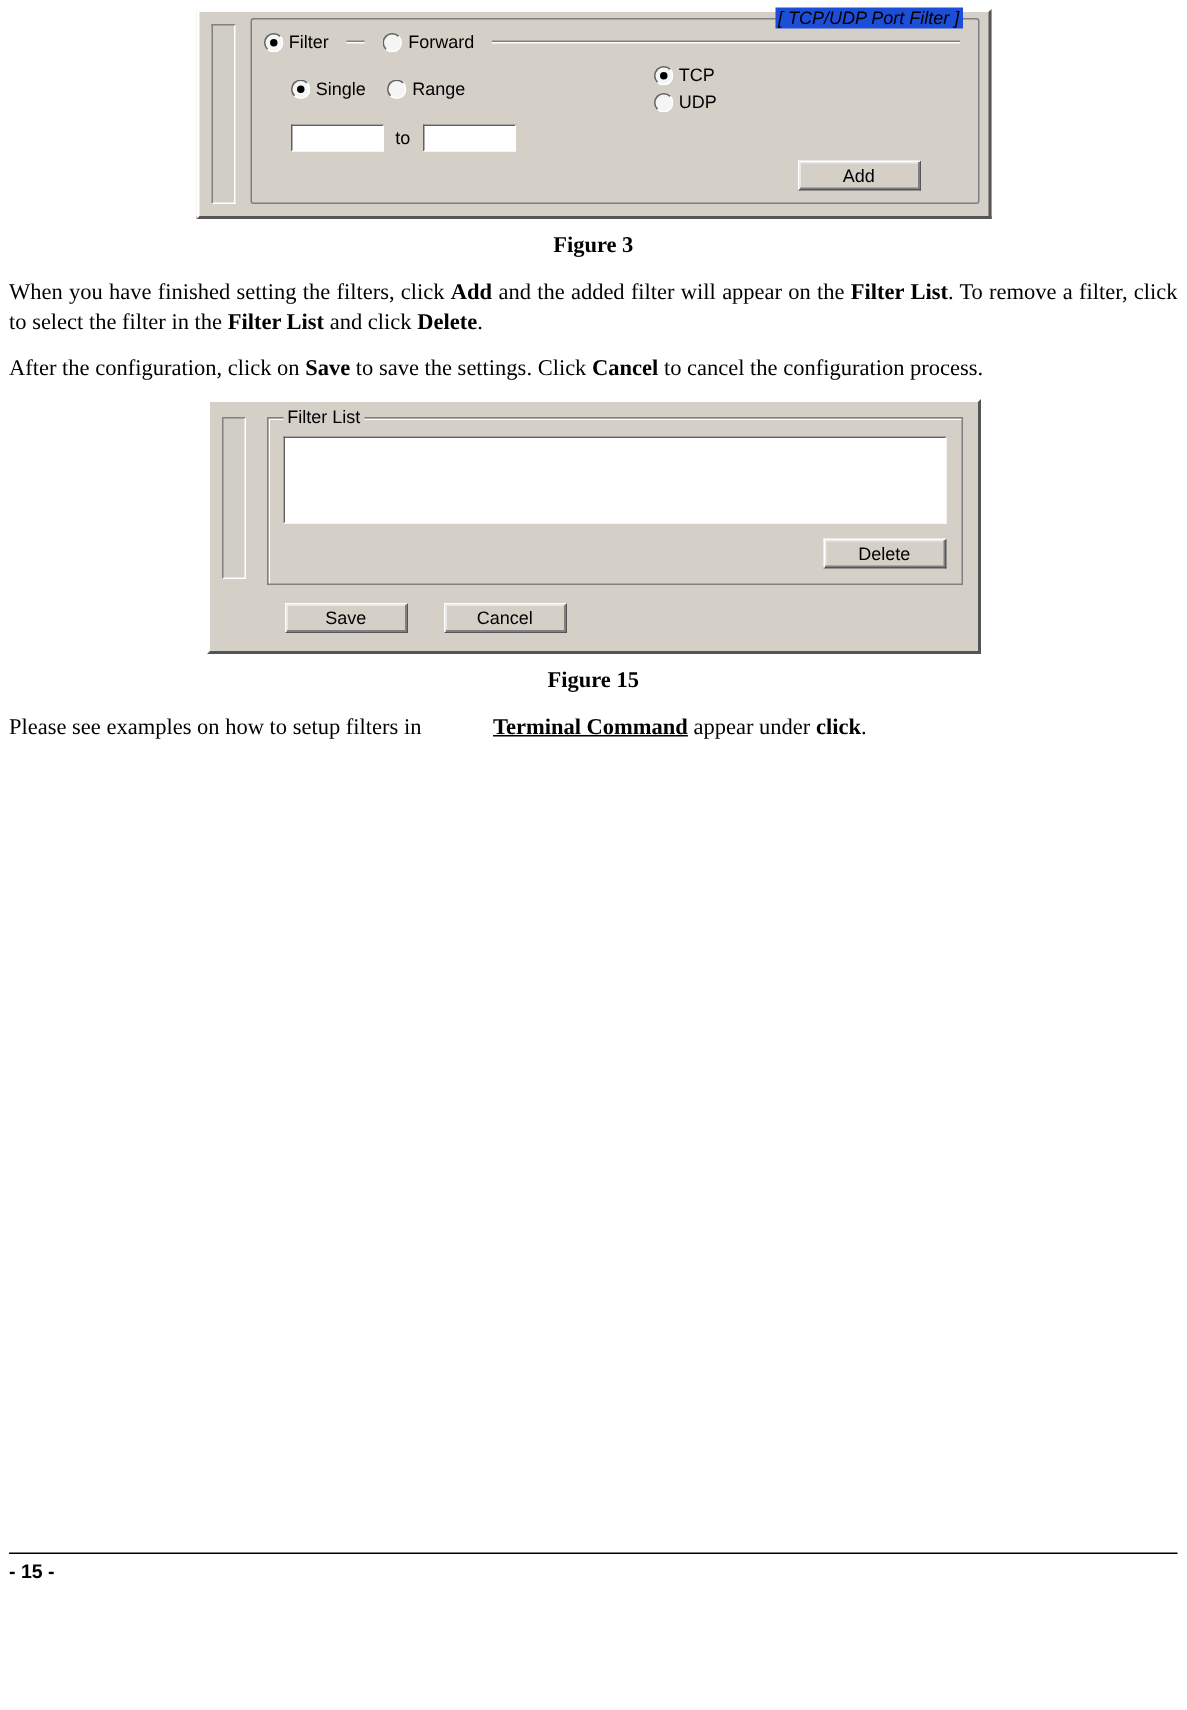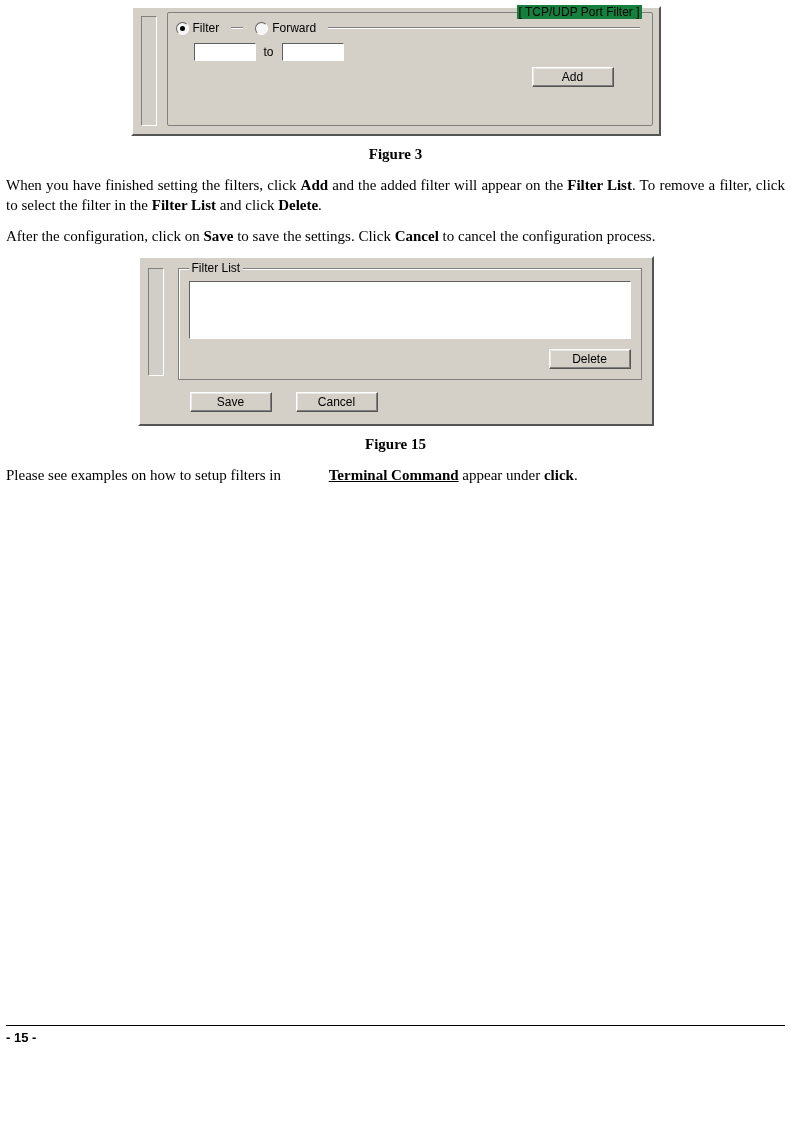--- a/index.html
+++ b/index.html
@@ -80,23 +80,24 @@
     flex: 1;
     border-top: 1px solid #808080;
     border-bottom: 1px solid #fff;
     height: 0;
     margin: 0 4px;
   }
   .group-label {
     position: absolute;
     right: 10px;
     top: -8px;
-    background: #15803d;
+    background: #1d4ed8;
     padding: 0 2px;
     font-size: 12px;
+    font-style: italic;
   }
   .fig14-content .row2 {
     display: flex;
     align-items: center;
     gap: 12px;
     margin-top: 8px;
   }
   .row2 .left-col { width: 230px; display:flex; align-items:center; gap:14px; padding-left:18px;}
   .row2 .right-col { display:flex; flex-direction:column; gap:4px; }
   .fig14-content .row3 {
@@ -208,20 +209,46 @@
           <span>Filter</span>
         </span>
         <span class="hr-line" style="flex:0 0 12px"></span>
         <span class="radio">
           <span class="dot-outer"></span>
           <span>Forward</span>
         </span>
         <span class="hr-line"></span>
       </div>
 
+      <div class="row2">
+        <div class="left-col">
+          <span class="radio">
+            <span class="dot-outer">
+                <span class="dot-inner"></span>
+              </span>
+            <span>Single</span>
+          </span>
+          <span class="radio">
+            <span class="dot-outer"></span>
+            <span>Range</span>
+          </span>
+        </div>
+        <div class="right-col">
+          <span class="radio">
+            <span class="dot-outer">
+                <span class="dot-inner"></span>
+              </span>
+            <span>TCP</span>
+          </span>
+          <span class="radio">
+            <span class="dot-outer"></span>
+            <span>UDP</span>
+          </span>
+        </div>
+      </div>
 
       <div class="row3">
         <span class="text-input" value=""></span>
         <span>to</span>
         <span class="text-input" value=""></span>
       </div>
 
       <div class="add-row">
         <div class="win-button">Add</div>
       </div>

